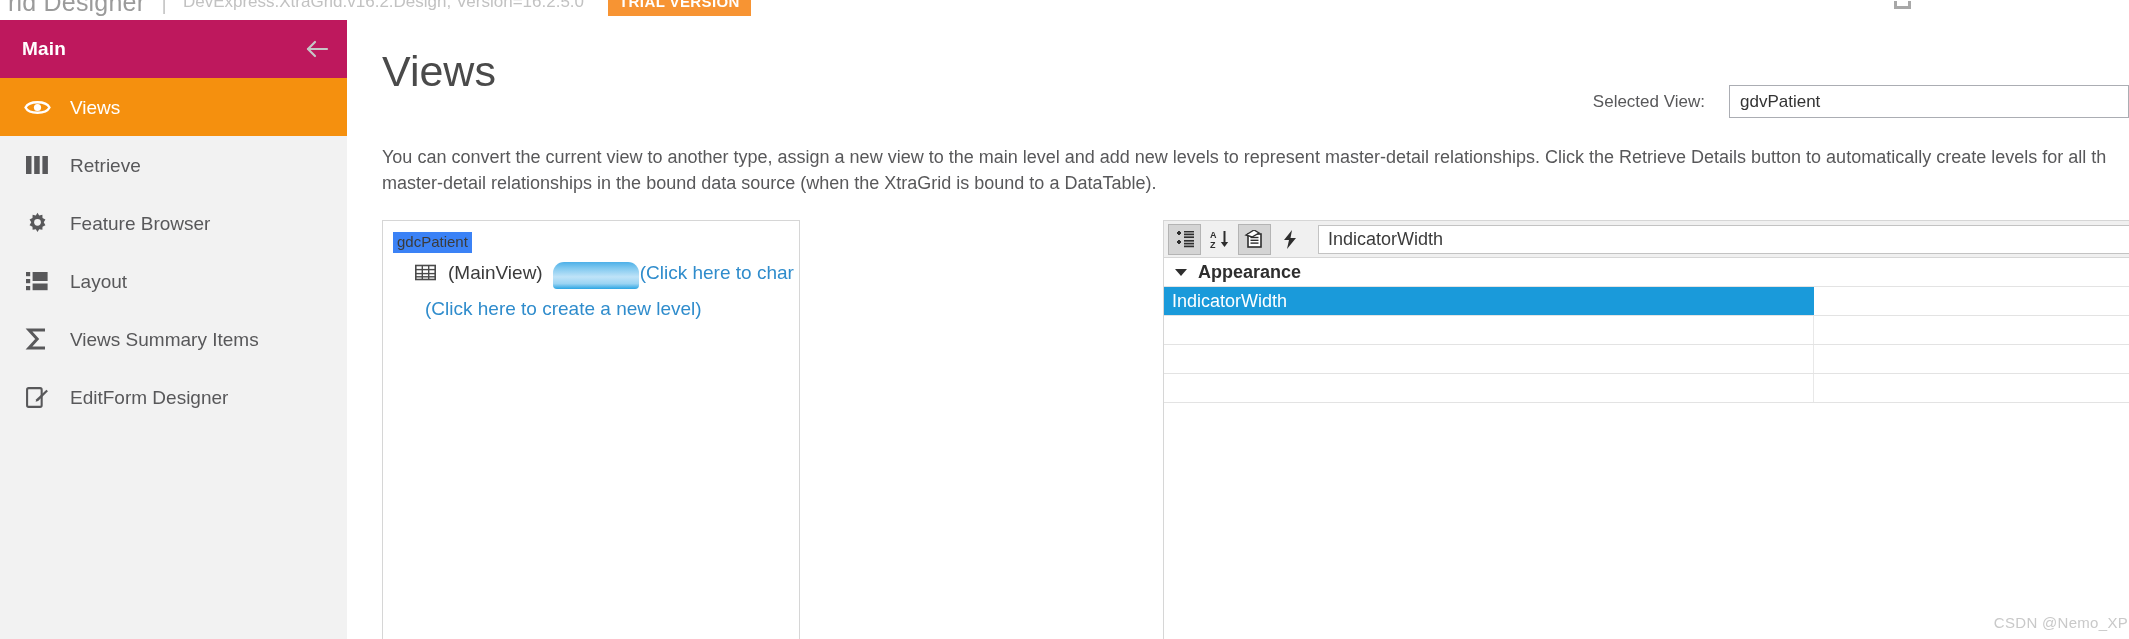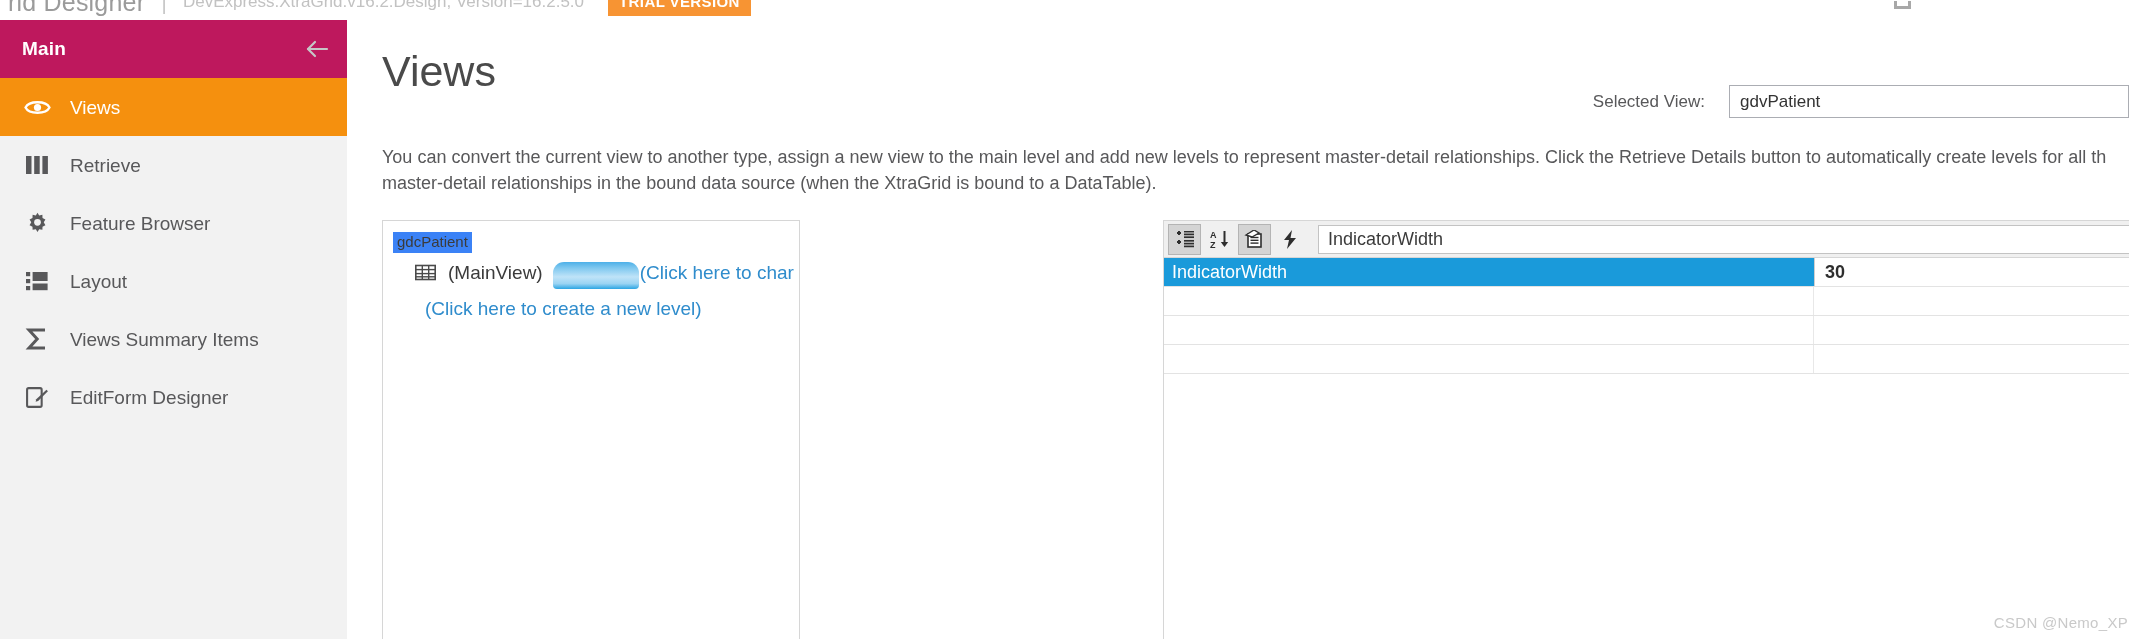--- a/index.html
+++ b/index.html
@@ -531,24 +531,31 @@
         </svg>
       </div>
       <div class="tb-btn">
         <svg width="14" height="19" viewBox="0 0 14 19">
           <path d="M9 0 L1 10 H6 L4 19 L13 8 H7.5 Z" fill="#2e2e2e"></path>
         </svg>
       </div>
       <div class="tb-field">IndicatorWidth</div>
     </div>
 
+    <div class="prop-cat">
+      <span class="cat-arrow">
+        <svg width="12" height="8" viewBox="0 0 12 8">
+            <path d="M0 1 L12 1 L6 8 Z" fill="#2e2e2e"></path>
+          </svg>
+      </span>
+      <span class="cat-name">Appearance</span>
+    </div>
 
     <div class="prop-row">
       <div class="prop-name">IndicatorWidth</div>
-      <div class="prop-value">30</div>
     </div>
 
     <div class="prop-blank">
         <div class="sp"></div>
       </div>
     <div class="prop-blank">
         <div class="sp"></div>
       </div>
     <div class="prop-blank">
         <div class="sp"></div>

